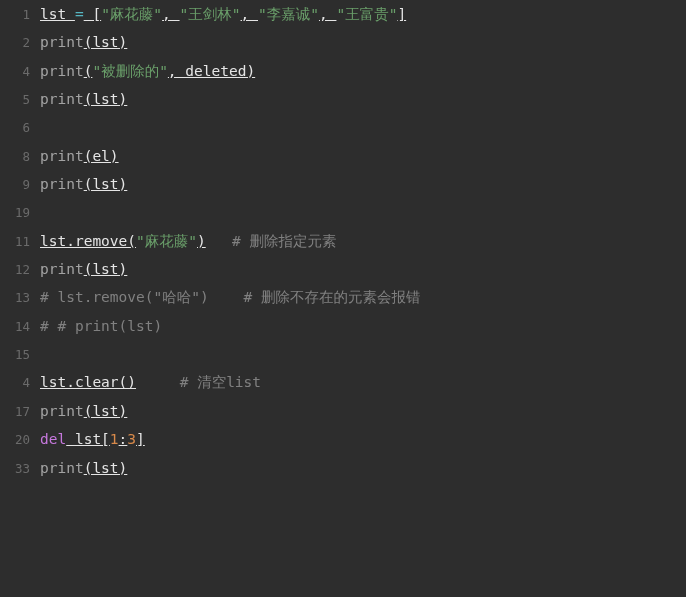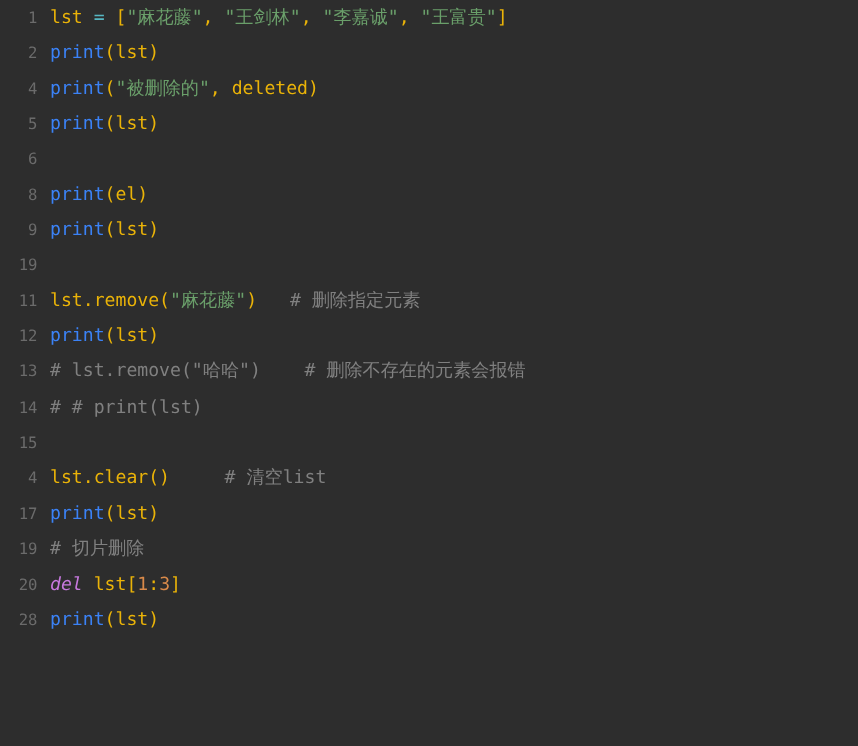--- a/index.html
+++ b/index.html
@@ -45,23 +45,23 @@
     vertical-align: baseline;
     user-select: none;
   }
   .code {
     display: inline-block;
     padding-left: 10px;
     vertical-align: baseline;
     font-size: 14.5px;
   }
   
-  .t-plain   { color: #eab308; }
-  .t-func    { color: #3b82f6; }
-  .t-keyword { color: #c678dd; font-style: italic; }
+  .t-plain   { color: #e5e5e5; text-decoration: underline; }
+  .t-func    { color: #a3a3a3; }
+  .t-keyword { color: #c678dd; }
   .t-string  { color: #6a9f6a; }
   .t-number  { color: #d98a4a; }
   .t-op      { color: #56b6c2; }
   .t-comment { color: #808080; }
   .cjk {
     font-family: "DejaVu Sans", "Liberation Sans", sans-serif;
     font-size: 14.5px;
   }
 </style>
 </head>
@@ -77,17 +77,16 @@
       <div class="line"><span class="gutter-num">8</span><span class="code"><span class="t-func">print</span><span class="t-plain">(el)</span></span></div>
       <div class="line"><span class="gutter-num">9</span><span class="code"><span class="t-func">print</span><span class="t-plain">(lst)</span></span></div>
       <div class="line"><span class="gutter-num">19</span><span class="code"></span></div>
       <div class="line"><span class="gutter-num">11</span><span class="code"><span class="t-plain">lst.remove(</span><span class="t-string">"</span><span class="t-string cjk">麻花藤</span><span class="t-string">"</span><span class="t-plain">)</span><span class="t-comment">   # </span><span class="t-comment cjk">删除指定元素</span></span></div>
       <div class="line"><span class="gutter-num">12</span><span class="code"><span class="t-func">print</span><span class="t-plain">(lst)</span></span></div>
       <div class="line"><span class="gutter-num">13</span><span class="code"><span class="t-comment"># lst.remove("</span><span class="t-comment cjk">哈哈</span><span class="t-comment">")    # </span><span class="t-comment cjk">删除不存在的元素会报错</span></span></div>
       <div class="line"><span class="gutter-num">14</span><span class="code"><span class="t-comment"># # print(lst)</span></span></div>
       <div class="line"><span class="gutter-num">15</span><span class="code"></span></div>
       <div class="line"><span class="gutter-num">4</span><span class="code"><span class="t-plain">lst.clear()</span><span class="t-comment">     # </span><span class="t-comment cjk">清空</span><span class="t-comment">list</span></span></div>
       <div class="line"><span class="gutter-num">17</span><span class="code"><span class="t-func">print</span><span class="t-plain">(lst)</span></span></div>
-      <div class="line"><span class="gutter-num">19</span><span class="code"><span class="t-comment"># </span><span class="t-comment cjk">切片删除</span></span></div>
       <div class="line"><span class="gutter-num">20</span><span class="code"><span class="t-keyword">del</span><span class="t-plain"> lst[</span><span class="t-number">1</span><span class="t-plain">:</span><span class="t-number">3</span><span class="t-plain">]</span></span></div>
-      <div class="line"><span class="gutter-num">28</span><span class="code"><span class="t-func">print</span><span class="t-plain">(lst)</span></span></div>
+      <div class="line"><span class="gutter-num">33</span><span class="code"><span class="t-func">print</span><span class="t-plain">(lst)</span></span></div>
     </div>
 </div>
 
 </body></html>

